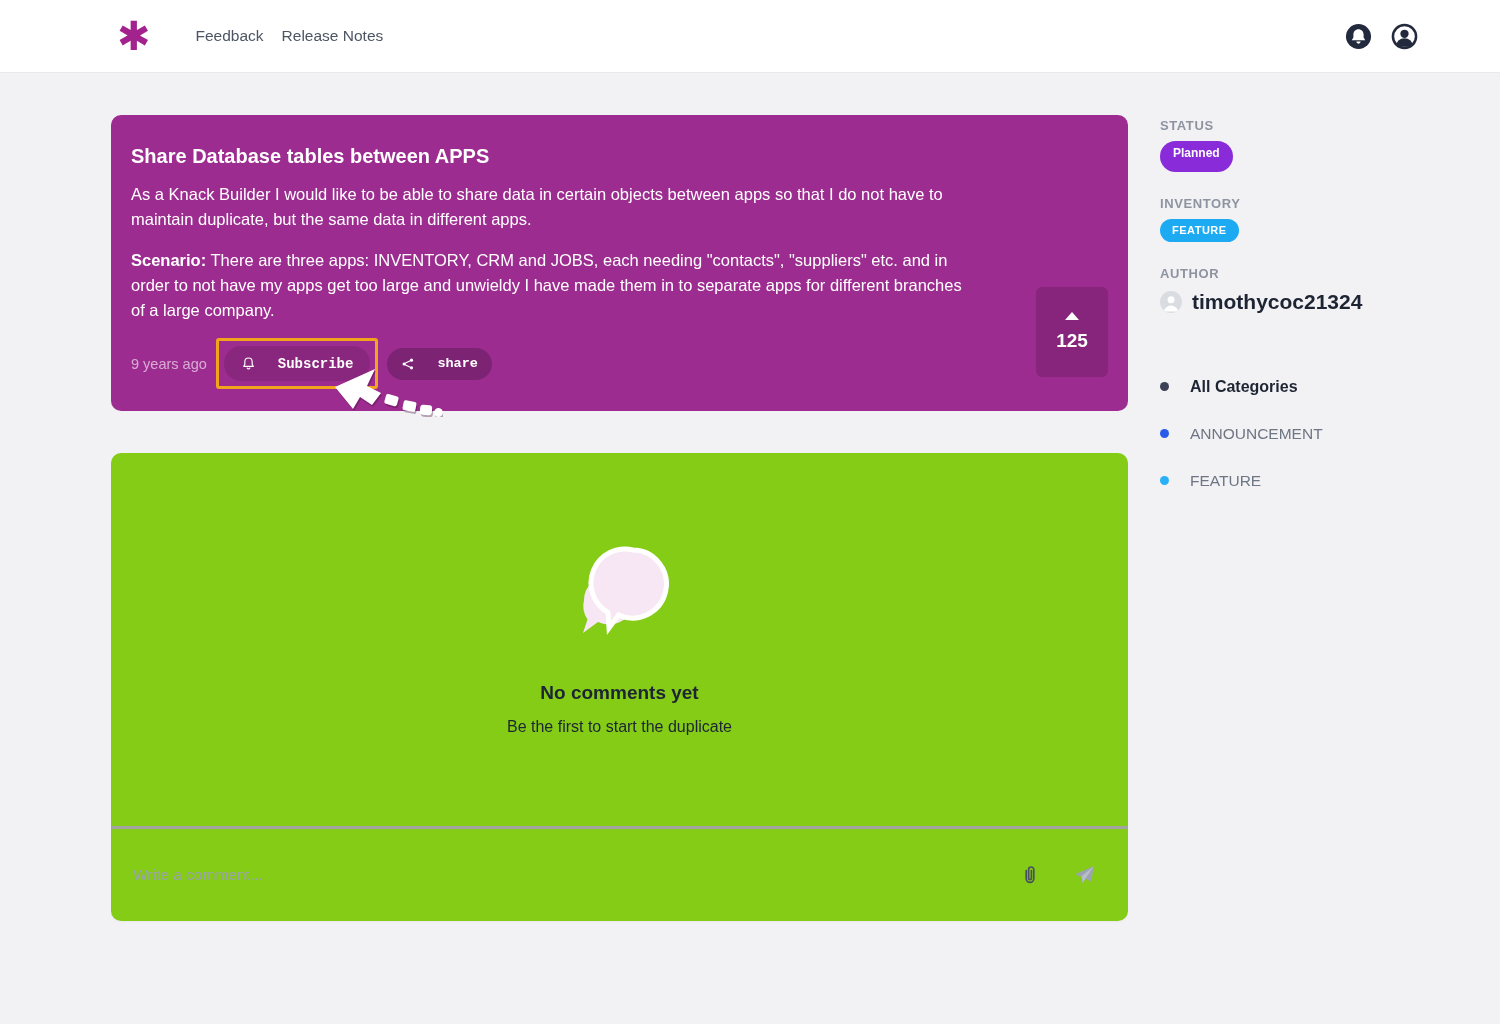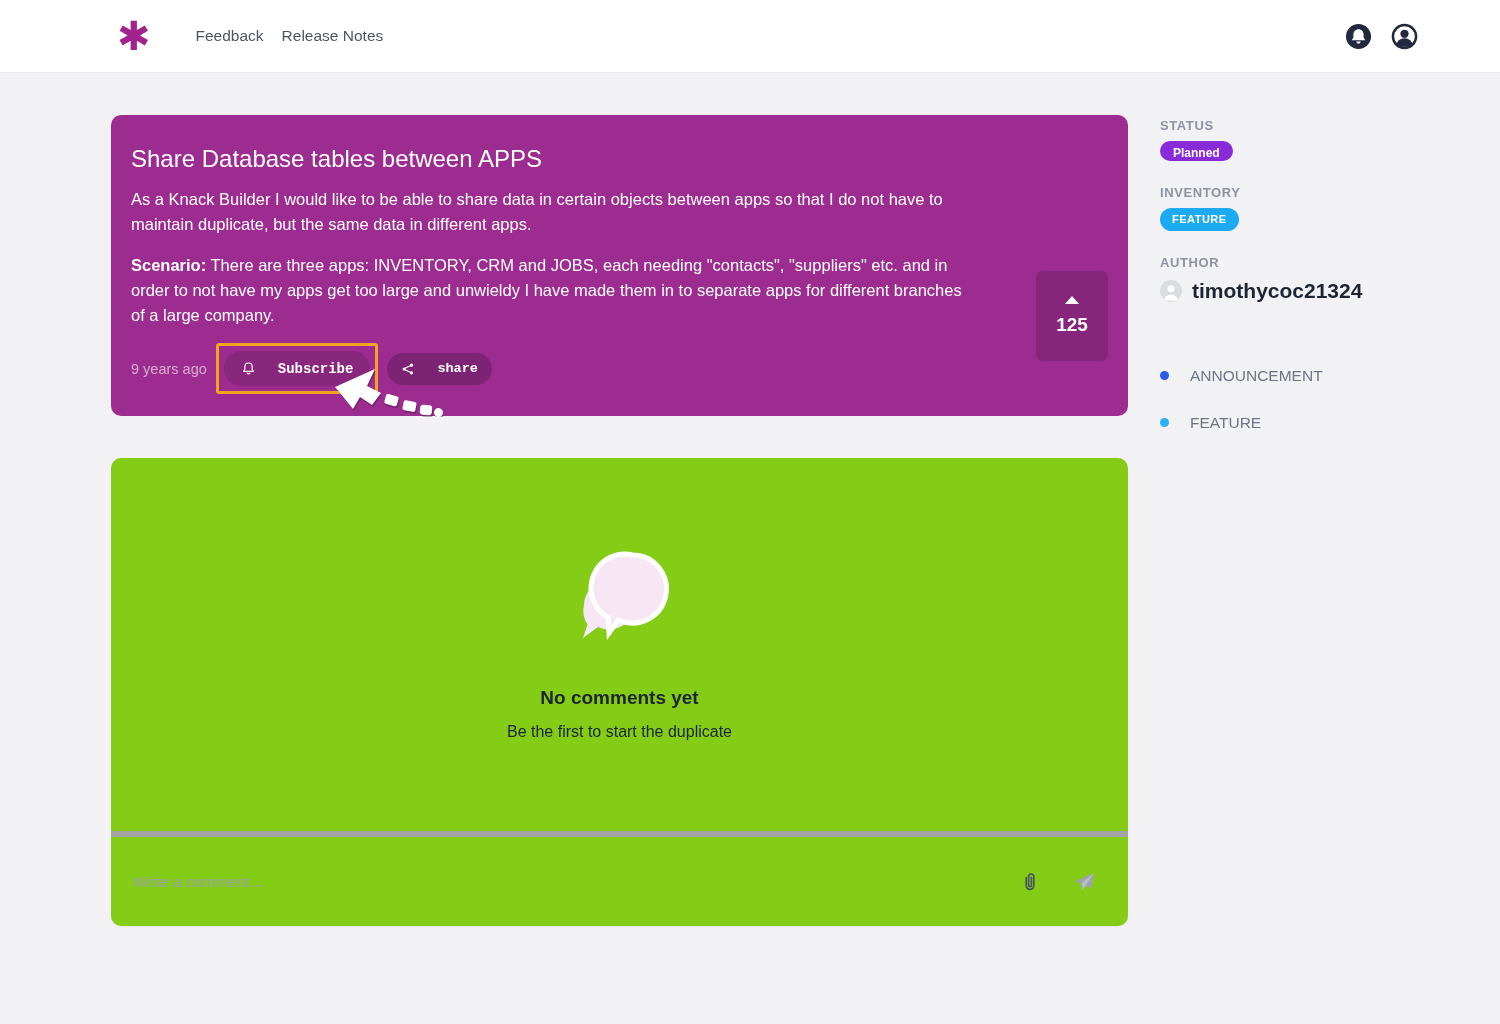--- a/index.html
+++ b/index.html
@@ -24,69 +24,69 @@
 
   
   .content { display:flex; padding:42px 0 0 111px; align-items:flex-start; }
   .main-col { width:1017px; flex:none; }
 
   
   .post-card {
     position:relative; background:#9d2c90; border-radius:10px;
     padding:30px 20px 30px 20px; color:#fff;
   }
-  .post-title { font-size:24px; font-weight:400; margin:0 0 14px 0; }
+  .post-title { font-size:20px; font-weight:700; margin:0 0 14px 0; }
   .post-p { font-size:16.5px; line-height:25px; margin:0 140px 16px 0; font-weight:400; }
   .post-p b { font-weight:700; }
   .post-footer { display:flex; align-items:center; gap:17px; margin-top:23px; }
   .timestamp { color:rgba(255,255,255,0.6); font-size:14.5px; }
   .pill {
     display:inline-flex; align-items:center; gap:22px; border:none; color:#fff;
     border-radius:17px; font-family:Liberation Mono, monospace; cursor:pointer; line-height:1;
   }
   .subscribe-wrap { position:relative; display:inline-flex; }
   .subscribe-btn { background:rgba(0,0,0,0.12); padding:10px 17px; font-size:14px; font-weight:600; }
   .share-btn { background:rgba(0,0,0,0.2); padding:9px 14px; font-size:13.5px; font-weight:600; }
   .highlight-box {
     position:absolute; left:-8px; right:-8px; top:-8px; bottom:-8px;
     border:3.5px solid #f2a51c; border-radius:3px; pointer-events:none; z-index:2;
   }
   .annot-arrow { position:absolute; left:212px; top:250px; width:120px; height:52px; pointer-events:none; z-index:3; }
 
   .vote-box {
-    position:absolute; top:156px; right:20px; width:72px; height:90px;
+    position:absolute; top:172px; right:20px; width:72px; height:90px;
     background:rgba(0,0,0,0.14); border-radius:6px; cursor:pointer;
     display:flex; flex-direction:column; align-items:center; justify-content:center; gap:10px;
   }
   .vote-tri { width:0; height:0; border-left:7px solid transparent; border-right:7px solid transparent; border-bottom:8px solid #ffffff; }
   .vote-count { font-size:19px; font-weight:700; color:#fff; }
 
   
   .comments-card {
     background:#84cc16; border-radius:10px; margin-top:42px; height:468px;
     display:flex; flex-direction:column; box-shadow:0 1px 2px rgba(16,24,40,0.04);
   }
   .empty { flex:1; display:flex; flex-direction:column; align-items:center; justify-content:center; }
   .empty-icon { width:100px; height:102px; }
   .empty-title { font-size:19px; font-weight:700; margin:36px 0 0 0; color:#1d2433; }
   .empty-sub { font-size:16px; margin:14px 0 0 0; color:#1d2433; }
   .comment-row {
-    border-top:6px solid #a3a3a3; height:95px; flex:none;
+    border-top:3px solid #a3a3a3; height:95px; flex:none;
     display:flex; align-items:center; padding:0 32px 0 20px; gap:30px;
   }
   .comment-input { flex:1; border:none; outline:none; font-size:15.5px; font-family:inherit; color:#1d2433; background:transparent; }
   .comment-input::placeholder { color:#9aa1ad; }
   .row-icon { width:24px; height:24px; cursor:pointer; display:flex; flex:none; }
 
   
   .sidebar { margin-left:32px; width:330px; padding-top:3px; }
   .side-label { font-size:13px; font-weight:700; color:#8d93a0; letter-spacing:0.6px; }
   .side-section { margin-bottom:24px; }
   .badge { display:inline-block; border-radius:20px; color:#fff; font-weight:700; margin-top:8px; }
-  .badge-planned { background:#8a2bd9; font-size:12px; padding:5px 13px 1px;text-align:center; }
+  .badge-planned { background:#8a2bd9; font-size:12px; padding:5px 13px 12px;text-align:center; }
   .badge-feature { background:#1cabf3; font-size:11px; padding:5px 12px 6px; letter-spacing:0.5px; }
   .author-row { display:flex; align-items:center; gap:10px; margin-top:9px; }
   .avatar { width:22px; height:22px; flex:none; }
   .author-name { font-size:21px; font-weight:700; color:#1d2433; }
   .cat-list { margin-top:49px; }
   .cat-item { display:flex; align-items:center; height:47px; cursor:pointer; }
   .cat-dot { width:9px; height:9px; border-radius:50%; margin-right:21px; flex:none; }
   .dot-all { background:#3c4256; }
   .dot-ann { background:#2a5ce9; }
   .dot-feat { background:#29b1f8; }
@@ -233,20 +233,24 @@
           <g clip-path="url(#aclip)">
             <circle cx="11" cy="8.8" r="3.5" fill="#ffffff"></circle>
             <path d="M3.8 20.5a7.3 7.3 0 0 1 14.4 0z" fill="#ffffff"></path>
           </g>
         </svg>
         <span class="author-name">timothycoc21324</span>
       </div>
     </div>
 
     <div class="cat-list">
+      <div class="cat-item active">
+        <span class="cat-dot dot-all"></span>
+        <span class="cat-label">All Categories</span>
+      </div>
       <div class="cat-item">
         <span class="cat-dot dot-ann"></span>
         <span class="cat-label">ANNOUNCEMENT</span>
       </div>
       <div class="cat-item">
         <span class="cat-dot dot-feat"></span>
         <span class="cat-label">FEATURE</span>
       </div>
     </div>
 

